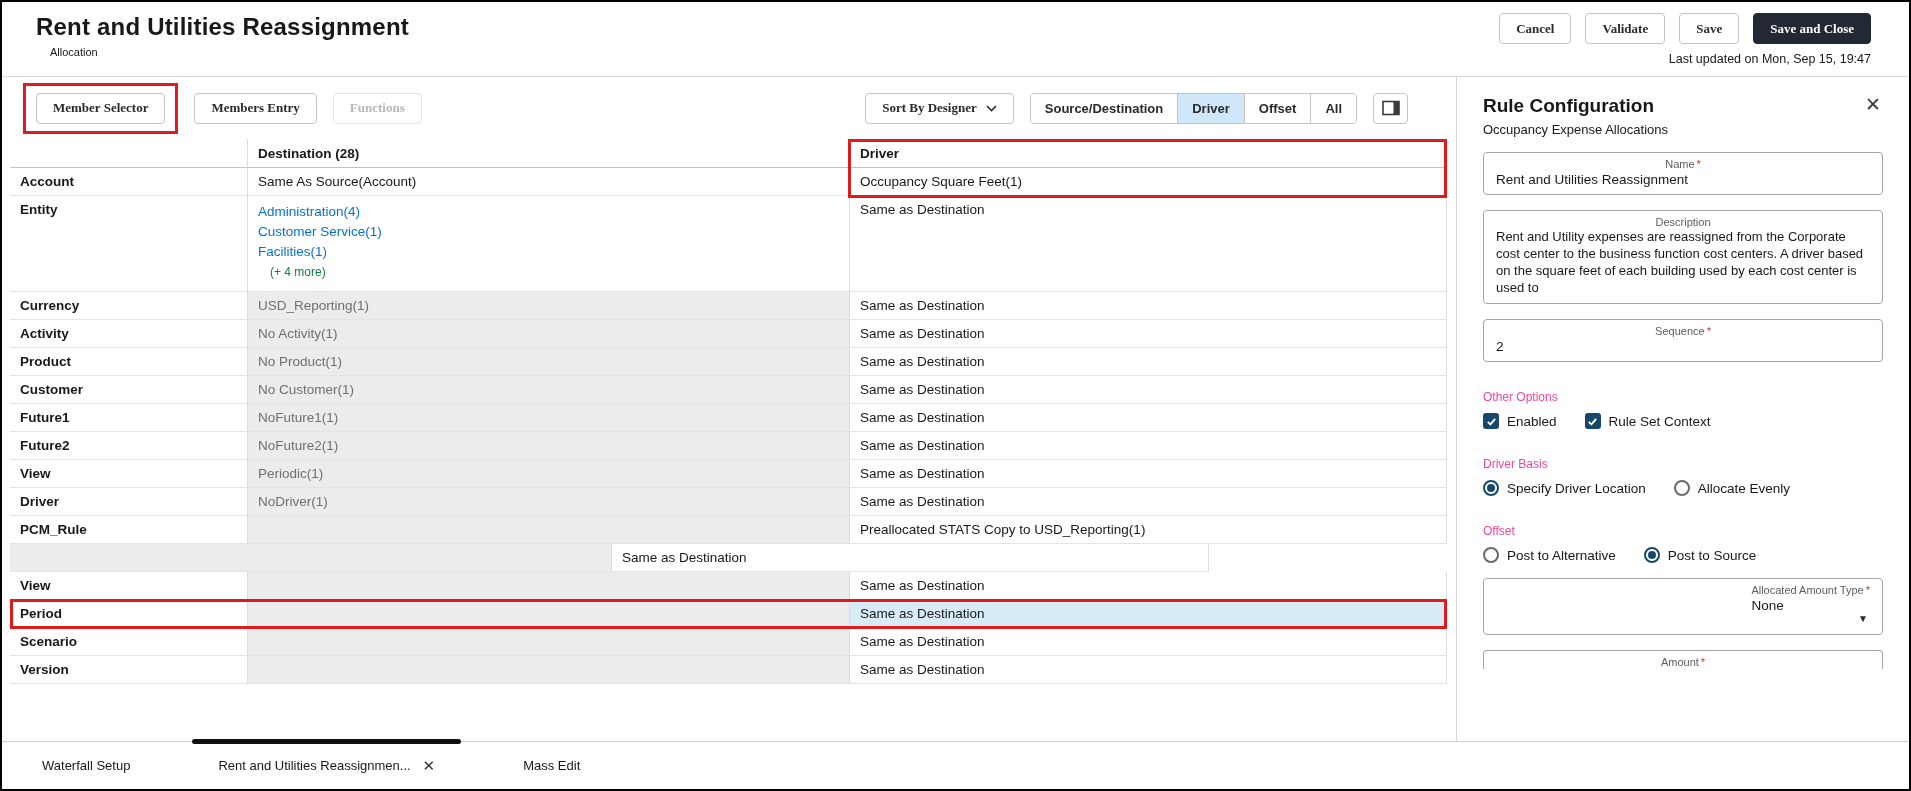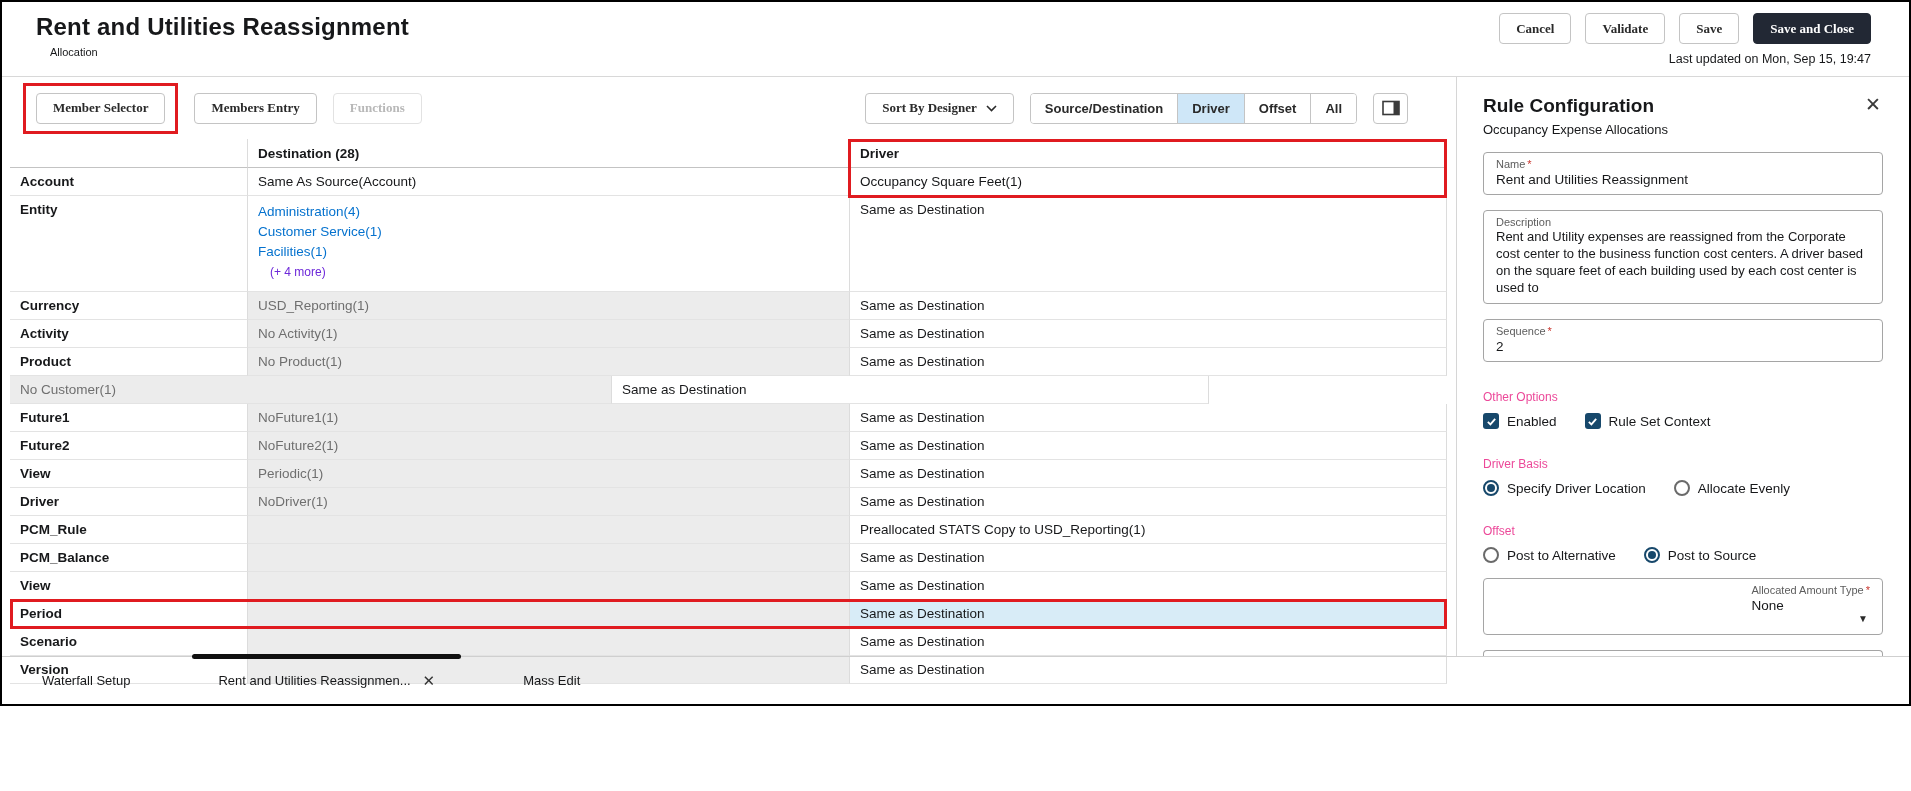--- a/index.html
+++ b/index.html
@@ -1,19 +1,19 @@
 <!DOCTYPE html>
 <html><head>
 <meta charset="utf-8">
 <style>
   * { box-sizing: border-box; margin: 0; padding: 0; }
   html, body { width: 1911px; height: 791px; }
   body { font-family: "Liberation Sans", "DejaVu Sans", sans-serif; background: #ffffff; color: #17181a; }
 
-  .frame { width: 1911px; height: 706px; border: 2px solid #000; background: #fff; display: flex; flex-direction: column; overflow: hidden; }
+  .frame { width: 1911px; height: 791px; border: 2px solid #000; background: #fff; display: flex; flex-direction: column; overflow: hidden; }
 
   
   .header { flex: 0 0 75px; display: flex; align-items: flex-start; border-bottom: 1px solid #d8d8d8; padding: 11px 38px 0 34px; }
   .page-title { font-size: 24px; font-weight: 700; letter-spacing: .2px; }
   .page-subtitle { font-size: 11px; margin: 5px 0 0 14px; }
   .header-actions { margin-left: auto; display: flex; flex-direction: column; align-items: flex-end; }
   .btn-row { display: flex; gap: 14px; }
   .btn { height: 31px; padding: 0 16px; border: 1px solid #c4c4c4; border-radius: 4px; background: #fff; font-family: Liberation Serif, serif; font-size: 13px; font-weight: 600; color: #2a2a2a; display: inline-flex; align-items: center; justify-content: center; cursor: pointer; white-space: nowrap; }
   .btn.primary { background: #222834; border-color: #222834; color: #fff; }
   .btn.disabled { color: #b8b8b8; border-color: #e2e2e2; cursor: default; }
@@ -41,35 +41,35 @@
   .cell { border-bottom: 1px solid #e3e3e3; font-size: 13.5px; display: flex; align-items: center; padding: 0 10px; height: 28px; background: #fff; }
   .cell.hdr { font-weight: 700; height: 29px; border-bottom: 1px solid #c3c3c3; }
   .c-label { width: 238px; font-weight: 700; border-right: 1px solid #dcdcdc; }
   .c-dest  { width: 602px; border-right: 1px solid #dcdcdc; }
   .c-drv   { width: 597px; border-right: 1px solid #dcdcdc; }
   .cell.disabled { background: #ececec; color: #6f6f6f; }
   .cell.selected-cell { background: #d8ecf7; }
   .row-entity .cell { height: 96px; }
   .entity-dest { flex-direction: column; align-items: flex-start; justify-content: flex-start; padding-top: 6px; line-height: 20px; }
   .link { color: #0572ce; cursor: pointer; }
-  .more-link { font-size: 12px; margin-left: 12px; color: #6d28d9; cursor: pointer; }
+  .more-link { font-size: 12px; margin-left: 12px; color: #15803d; cursor: pointer; }
 
   .ann-box { position: absolute; border: 3px solid #e01b20; pointer-events: none; }
   .ann-driver { left: 838px; top: 0; width: 599px; height: 59px; }
   .ann-period { left: 0; top: 460px; width: 1437px; height: 30px; }
 
   
   .panel { flex: 0 0 453px; border-left: 1px solid #d6d6d6; padding: 18px 26px 0 26px; position: relative; overflow: hidden; }
   .panel-head { display: flex; align-items: flex-start; }
   .panel-title { font-size: 19px; font-weight: 700; }
   .panel-close { margin-left: auto; font-size: 19px; line-height: 19px; color: #3a3a3a; cursor: pointer; padding: 0 2px; }
   .panel-sub { font-size: 13px; margin-top: 5px; }
   .field { border: 1px solid #a5a5a5; border-radius: 4px; padding: 5px 12px 7px; margin-top: 15px; background: #fff; }
   .field:first-of-type { margin-top: 26px; }
-  .field-label { font-size: 11px; color: #5d5d5d; }
+  .field-label { font-size: 11px; color: #5d5d5d; text-align: center; }
   .req { color: #c9342c; margin-left: 2px; }
   .field-value { font-size: 13.5px; margin-top: 2px; }
   .desc-value { font-size: 13px; line-height: 17px; margin-top: 0; }
   .section-label { font-size: 12px; color: #ec4899; margin-top: 28px; }
   .opt-row { display: flex; align-items: center; gap: 28px; margin-top: 9px; }
   .opt { display: flex; align-items: center; gap: 8px; font-size: 13.5px; cursor: pointer; }
   .checkbox { width: 16px; height: 16px; border-radius: 3px; background: #17486b; display: inline-flex; align-items: center; justify-content: center; flex: 0 0 16px; }
   .radio { width: 16px; height: 16px; border-radius: 50%; border: 2px solid #6a6a6a; display: inline-flex; align-items: center; justify-content: center; flex: 0 0 16px; background: #fff; }
   .radio.sel { border-color: #17486b; }
   .radio .dot { width: 8px; height: 8px; border-radius: 50%; background: #17486b; }
@@ -176,20 +176,21 @@
           <div class="cell c-drv">Same as Destination</div>
         </div>
 
         <div class="trow">
           <div class="cell c-label">Product</div>
           <div class="cell c-dest disabled">No Product(1)</div>
           <div class="cell c-drv">Same as Destination</div>
         </div>
 
         <div class="trow">
+          <div class="cell c-label">Customer</div>
           <div class="cell c-dest disabled">No Customer(1)</div>
           <div class="cell c-drv">Same as Destination</div>
         </div>
 
         <div class="trow">
           <div class="cell c-label">Future1</div>
           <div class="cell c-dest disabled">NoFuture1(1)</div>
           <div class="cell c-drv">Same as Destination</div>
         </div>
 
@@ -211,21 +212,20 @@
           <div class="cell c-drv">Same as Destination</div>
         </div>
 
         <div class="trow">
           <div class="cell c-label">PCM_Rule</div>
           <div class="cell c-dest disabled"></div>
           <div class="cell c-drv">Preallocated STATS Copy to USD_Reporting(1)</div>
         </div>
 
         <div class="trow">
-          <div class="cell c-label">PCM_Balance</div>
           <div class="cell c-dest disabled"></div>
           <div class="cell c-drv">Same as Destination</div>
         </div>
 
         <div class="trow">
           <div class="cell c-label">View</div>
           <div class="cell c-dest disabled"></div>
           <div class="cell c-drv">Same as Destination</div>
         </div>
 

